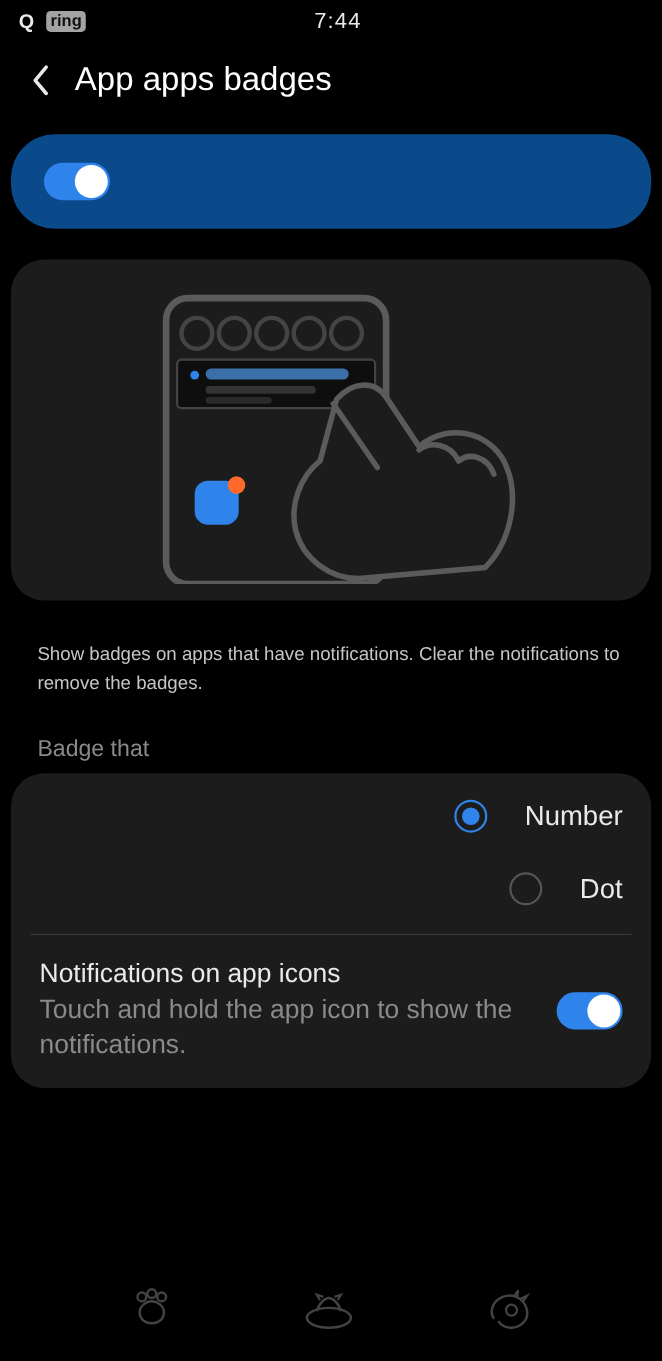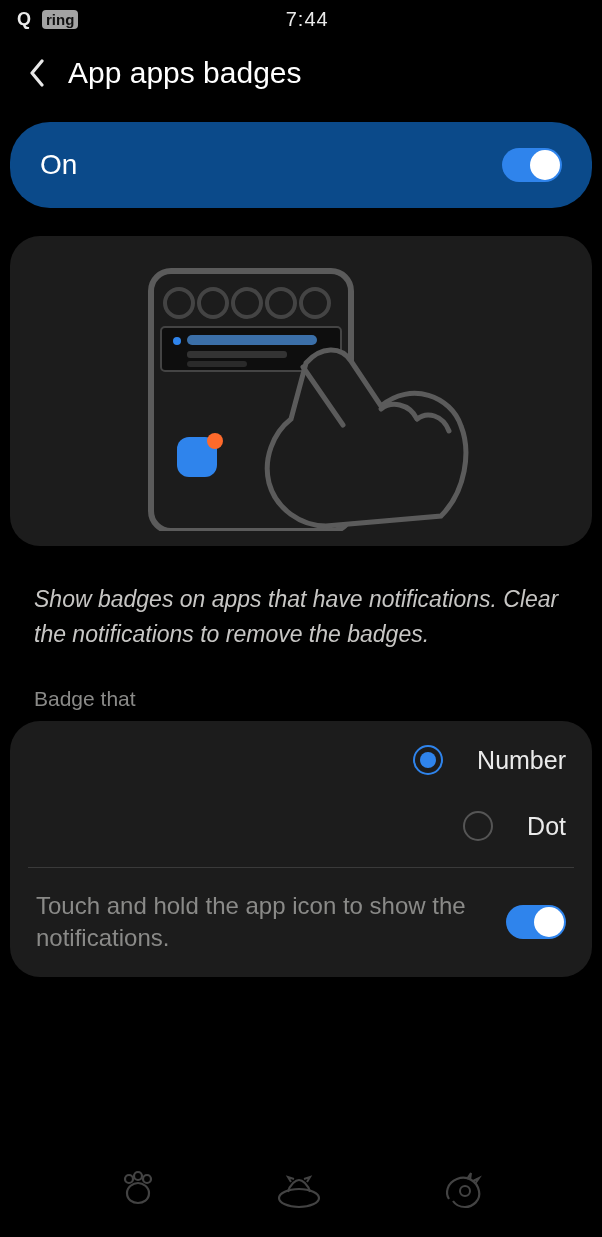--- a/index.html
+++ b/index.html
@@ -92,25 +92,24 @@
     margin-bottom: 24px;
     display: flex;
     align-items: center;
     justify-content: center;
     position: relative;
     overflow: hidden;
   }
 
   
   .description {
-    font-size: 23px;
+    font-size: 17px;
     color: #c7c6c4;
     line-height: 1.5;
     padding: 12px 24px 28px 24px;
-    font-style: italic;
   }
 
   
   .section-label {
     color: #8a8a88;
     font-size: 21px;
     padding: 8px 24px 10px 24px;
   }
 
   
@@ -175,21 +174,20 @@
       <svg width="18" height="28" viewBox="0 0 18 28" fill="none">
         <path d="M14 2 L4 14 L14 26" stroke="#e8e8e8" stroke-width="3.2" stroke-linecap="round" stroke-linejoin="round"></path>
       </svg>
     </div>
     <div class="page-title">App apps badges</div>
   </div>
 
   <div class="content">
 
     <div class="master-toggle">
-      <div class="label">On</div>
       <div class="switch on">
         <div class="knob"></div>
       </div>
     </div>
 
     <div class="illustration-card">
       <svg width="420" height="280" viewBox="0 0 420 280">
 
         <rect x="60" y="20" width="200" height="260" rx="20" fill="none" stroke="#5b5b5b" stroke-width="6"></rect>
 
@@ -234,20 +232,21 @@
       </div>
       <div class="radio-row">
         <div class="radio"></div>
         <div class="radio-label">Dot</div>
       </div>
 
       <div class="divider"></div>
 
       <div class="setting-row">
         <div class="setting-text">
+          <div class="setting-title">Notifications on app icons</div>
           <div class="setting-sub">Touch and hold the app icon to show the notifications.</div>
         </div>
         <div class="switch on">
           <div class="knob"></div>
         </div>
       </div>
     </div>
 
   </div>
 

